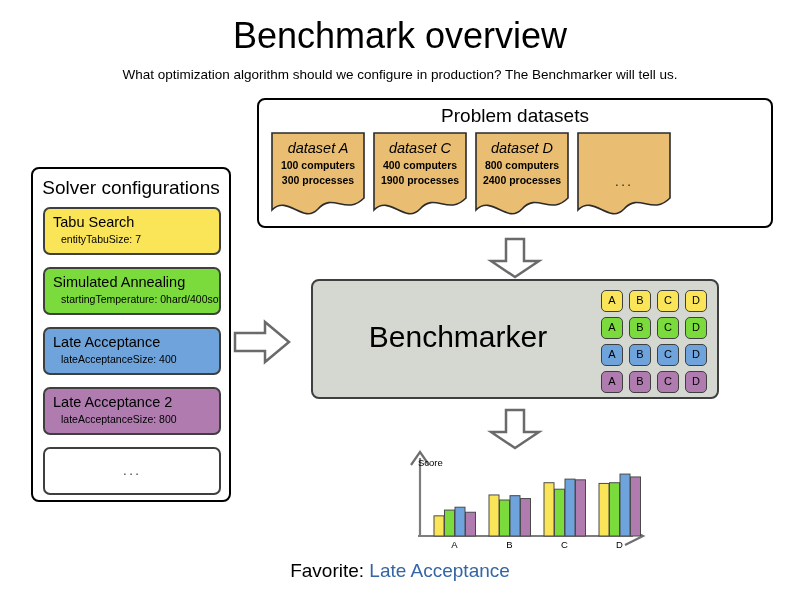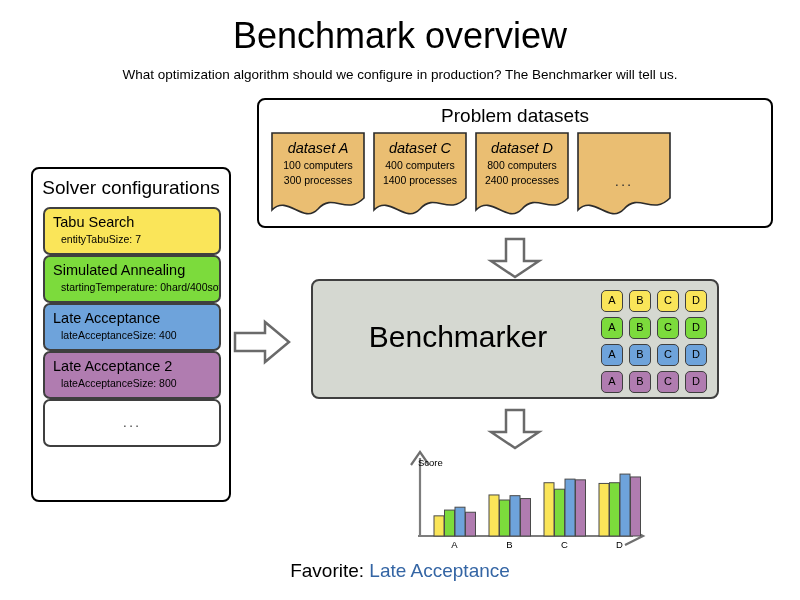--- a/index.html
+++ b/index.html
@@ -57,21 +57,21 @@
   #solver-title { margin-top: 6px; }
   .solver-list {
     position: absolute;
     left: 10px; top: 38px;
     width: 178px;
   }
   .solver-card {
     box-sizing: border-box;
     width: 178px;
     height: 48px;
-    margin-bottom: 0;
+    margin-bottom: 12px;
     border: 2px solid #3f3f3f;
     border-radius: 7px;
     padding: 4px 8px 0 8px;
     overflow: hidden;
   }
   .solver-name {
     font-size: 14.5px;
     line-height: 19px;
     white-space: nowrap;
   }
@@ -126,20 +126,21 @@
   }
   .dataset-name {
     font-size: 14.5px;
     line-height: 20px;
     padding-top: 6px;
     font-style: italic;
   }
   .dataset-line {
     font-size: 10.5px;
     line-height: 15px;
+    font-weight: bold;
   }
   .dataset-card.ellipsis .dataset-dots {
     font-size: 15px;
     letter-spacing: 2px;
     color: #333;
     padding-top: 40px;
   }
 
   
   #benchmarker-box {
@@ -252,21 +253,21 @@
           <div class="dataset-line">300 processes</div>
         </div>
       </div>
       <div class="dataset-card">
         <svg width="94" height="92" viewBox="0 0 94 92">
           <path d="M1,1 L93,1 L93,66 C75.2,84 62.040000000000006,60 47,77 C31.96,93 16.919999999999998,62 1,78 Z" fill="#eabe72" stroke="#2b2b2b" stroke-width="1.6"></path>
         </svg>
         <div class="dataset-text">
           <div class="dataset-name">dataset C</div>
           <div class="dataset-line">400 computers</div>
-          <div class="dataset-line">1400 processes</div>
+          <div class="dataset-line">1900 processes</div>
         </div>
       </div>
       <div class="dataset-card">
         <svg width="94" height="92" viewBox="0 0 94 92">
           <path d="M1,1 L93,1 L93,66 C75.2,84 62.040000000000006,60 47,77 C31.96,93 16.919999999999998,62 1,78 Z" fill="#eabe72" stroke="#2b2b2b" stroke-width="1.6"></path>
         </svg>
         <div class="dataset-text">
           <div class="dataset-name">dataset D</div>
           <div class="dataset-line">800 computers</div>
           <div class="dataset-line">2400 processes</div>

